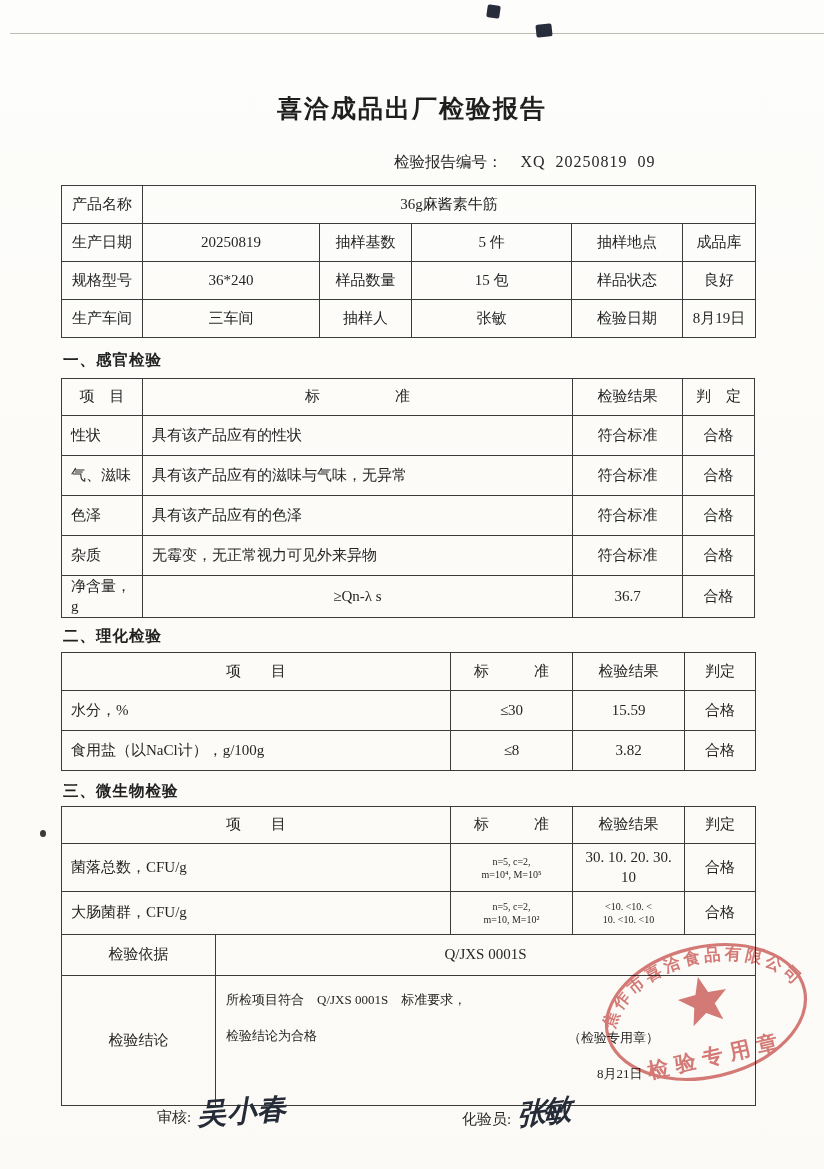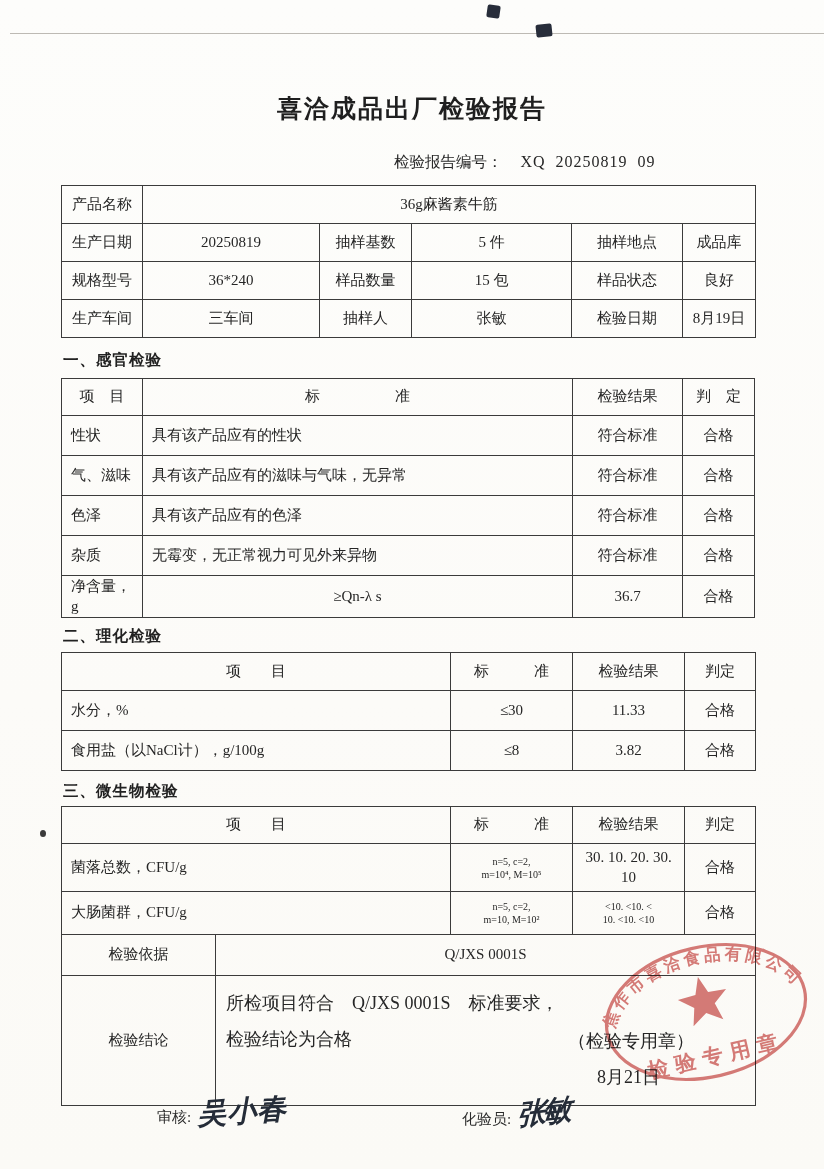--- a/index.html
+++ b/index.html
@@ -36,21 +36,21 @@
   .small13 { font-size:10px; }
   .small12 { font-size:15px; }
 
   .section-title {
     position:absolute; left:63px;
     font-family:"Liberation Sans","DejaVu Sans",sans-serif;
     font-size:15.5px; font-weight:bold; color:#222; letter-spacing:1px;
   }
 
   .concl-cell { position:relative; text-align:left !important; padding:0 !important; }
-  .concl-line { position:absolute; font-size:18px; white-space:pre; }
+  .concl-line { position:absolute; font-size:13px; white-space:pre; }
 
   .stamp { position:absolute; left:585px; top:926px; width:242px; height:172px;
            mix-blend-mode:multiply; opacity:.82; pointer-events:none; }
 
   .sig-label { position:absolute; font-size:15px; color:#2b2b2b; }
   .sig-name  { position:absolute; font-size:29px; font-weight:bold; color:#252c38;
                font-style:italic; letter-spacing:1px; }
   .sig-name.reviewer { left:197px; top:1092px; transform:rotate(-4deg); }
   .sig-name.tester   { left:517px; top:1093px; transform:rotate(-7deg) skewX(-8deg); letter-spacing:-3px; }
 </style>
@@ -168,21 +168,21 @@
     <tbody>
       <tr style="height:38px">
         <th>项　　目</th>
         <th>标　　　准</th>
         <th>检验结果</th>
         <th>判定</th>
       </tr>
       <tr style="height:40px">
         <td class="left-cell">水分，%</td>
         <td>≤30</td>
-        <td>11.33</td>
+        <td>15.59</td>
         <td>合格</td>
       </tr>
       <tr style="height:40px">
         <td class="left-cell">食用盐（以NaCl计），g/100g</td>
         <td>≤8</td>
         <td>3.82</td>
         <td>合格</td>
       </tr>
     </tbody>
   </table>

